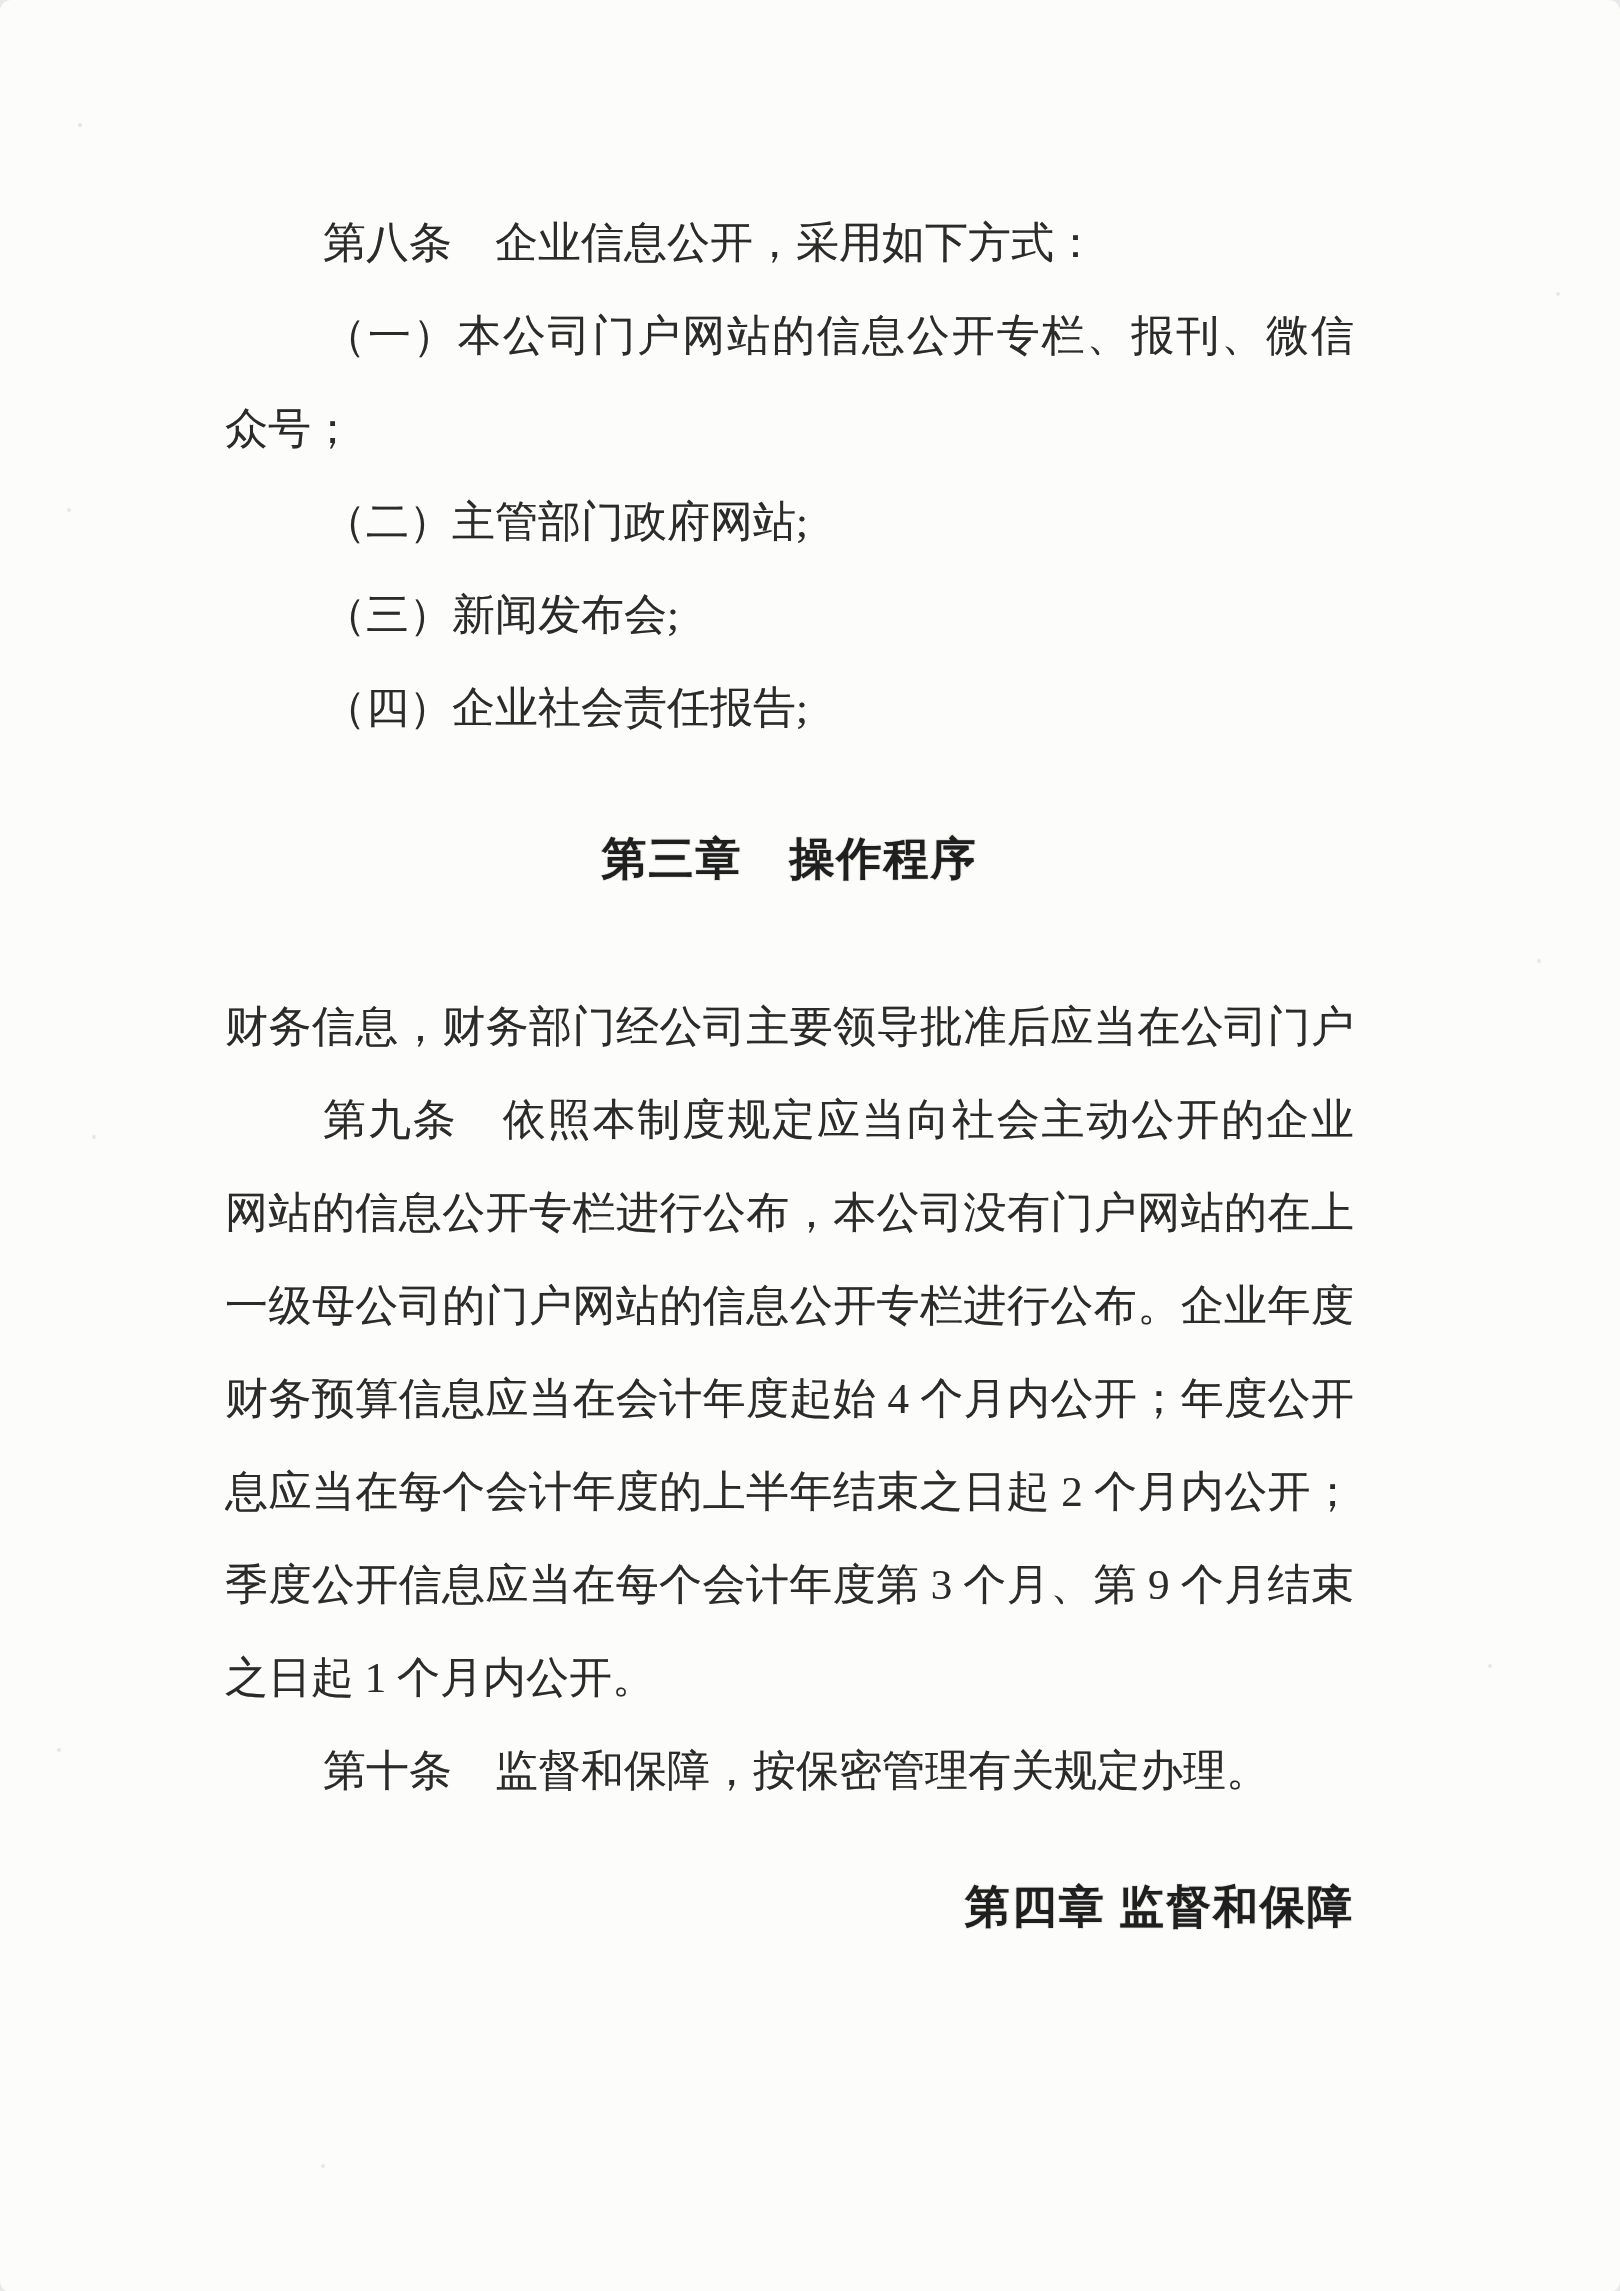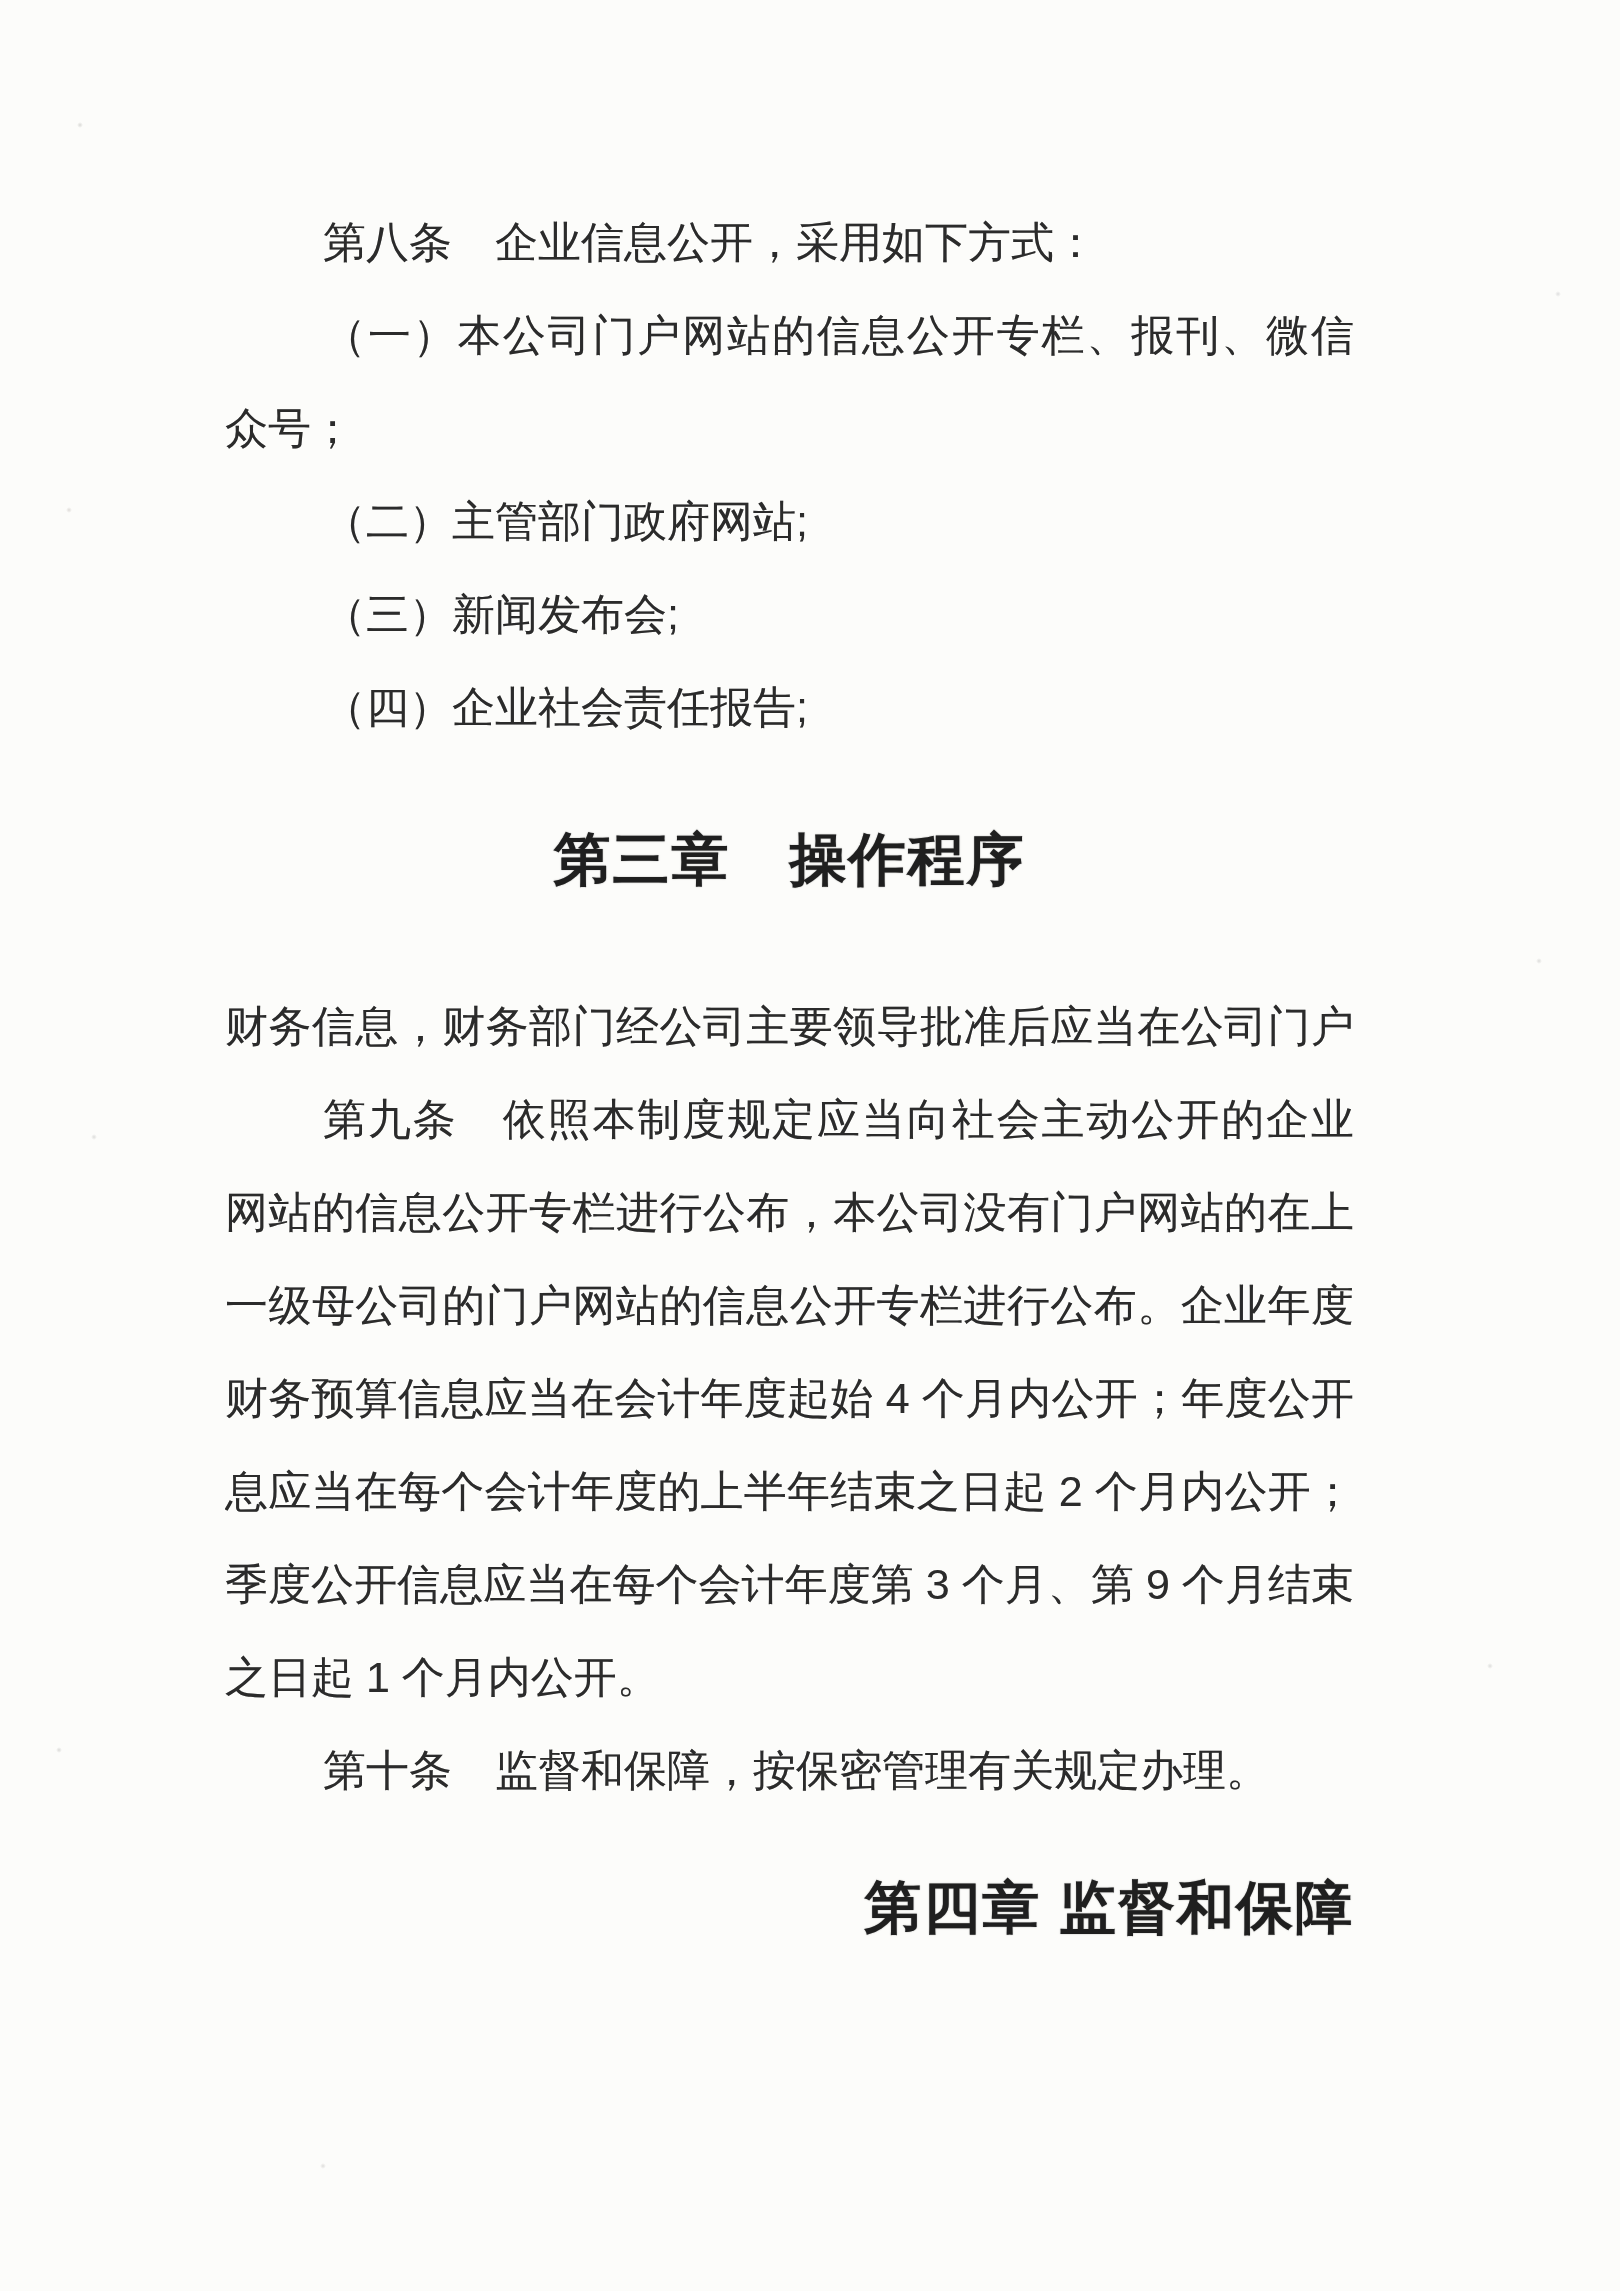--- a/index.html
+++ b/index.html
@@ -17,22 +17,23 @@
     background-image:
       radial-gradient(circle 2px at 80px 125px,  #d9d9d6 0, rgba(217,217,214,0) 2.9px),
       radial-gradient(circle 2px at 69px 510px,  #dedbd8 0, rgba(222,219,216,0) 2.9px),
       radial-gradient(circle 2px at 94px 1137px, #dcdcda 0, rgba(220,220,218,0) 2.9px),
       radial-gradient(circle 2px at 59px 1750px, #dadad8 0, rgba(218,218,216,0) 2.9px),
       radial-gradient(circle 2px at 1558px 294px,#dedede 0, rgba(222,222,222,0) 2.9px),
       radial-gradient(circle 2px at 1539px 961px,#dcdcda 0, rgba(220,220,218,0) 2.9px),
       radial-gradient(circle 2px at 1490px 1666px,#dddddb 0, rgba(221,221,219,0) 2.9px),
       radial-gradient(circle 2px at 323px 2166px,#dedddb 0, rgba(222,221,219,0) 2.9px);
     overflow: hidden;
-    font-family: Liberation Sans, sans-serif;
+    font-family: Liberation Serif, serif;
     color: #2b2b2b;
+    border-radius: 11px;
   }
   .doc {
     position: absolute;
     left: 225px;
     top: 196px;
     width: 1129px;
   }
   .line {
     margin: 0;
     font-size: 43px;
@@ -46,21 +47,21 @@
   .indent { text-indent: 98px; }
   .fill {
     white-space: normal;
     text-align: justify;
     text-align-last: justify;
     text-justify: inter-character;
     overflow: hidden;
   }
   .chapter {
     margin: 59px 0 74px 0;
-    font-size: 57px;
+    font-size: 45px;
     line-height: 93px;
     height: 93px;
     text-align: center;
     font-weight: bold;
     color: #1f1f1f;
     text-shadow: 0 0 1.2px rgba(25,25,25,0.55);
     letter-spacing: 2px;
   }
   .chapter.last { margin: 44px 0 0 0; text-align: right; }
 </style>

